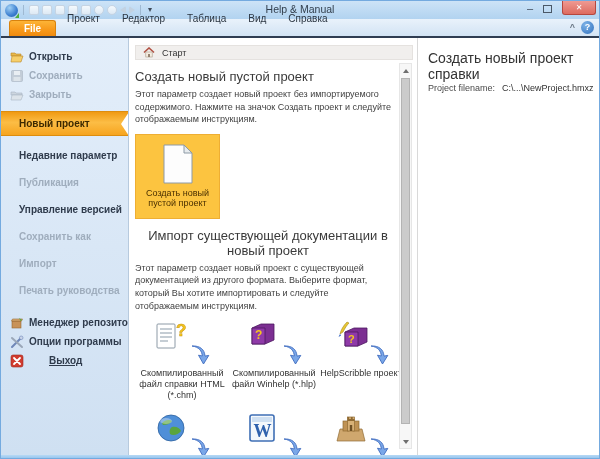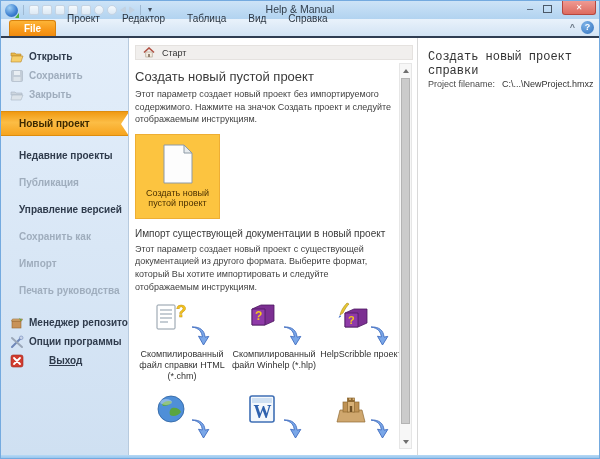--- a/index.html
+++ b/index.html
@@ -120,21 +120,21 @@
   .h1 { font-size:13px; color:#3a3a3a; margin-top:9px; }
   .para { font-size:9px; color:#3f3f3f; line-height:1.4; margin-top:4px; max-width:258px; }
 
   .tile {
     margin-top:8px; width:85px; height:85px;
     background:#fcc440; border:1px solid #eeae33;
     display:flex; flex-direction:column; align-items:center; justify-content:center;
   }
   .tile-lbl { font-size:9px; color:#4a3000; text-align:center; line-height:1.15; margin-top:4px; }
 
-  .h2 { font-size:10px; color:#3a3a3a; margin-top:9px; }
+  .h2 { font-size:13px; color:#3a3a3a; margin-top:9px;text-align:center; }
 
   .imp-grid {
     margin-top:8px; display:grid; grid-template-columns:94px 90px 84px;
     row-gap:12px; justify-items:center;
   }
   .imp-cell { display:flex; flex-direction:column; align-items:center; width:100%; }
   .imp-iconwrap { position:relative; width:52px; height:44px; }
   .imp-main { position:absolute; left:0; top:0; }
   .imp-arrow { position:absolute; right:-2px; bottom:-2px; }
   .imp-lbl { font-size:9px; color:#333; text-align:center; line-height:1.2; margin-top:4px; }
@@ -145,21 +145,21 @@
     background:#f7f7f7; border:1px solid #e6e6e6;
   }
   .vs-btn { position:absolute; left:0; right:0; height:13px; display:flex; align-items:center; justify-content:center; }
   .vs-up { top:0; } .vs-down { bottom:0; }
   .vs-up::after { content:""; width:0; height:0; border-left:3px solid transparent; border-right:3px solid transparent; border-bottom:4px solid #6f6f6f; }
   .vs-down::after { content:""; width:0; height:0; border-left:3px solid transparent; border-right:3px solid transparent; border-top:4px solid #6f6f6f; }
   .vs-thumb { position:absolute; left:1px; right:1px; top:14px; height:346px; background:#cbcbcb; border:1px solid #b3b3b3; }
 
   
   .rightpanel { flex:1 1 auto; background:#fff; padding:12px 8px 0 10px; }
-  .rp-h { font-size:12px; color:#333;font-family:Liberation Mono, monospace; }
+  .rp-h { font-size:14px; color:#333; }
   .rp-row { display:flex; margin-top:1px; }
   .rp-lbl { font-size:9px; color:#4a4a4a; width:74px; flex:0 0 auto; }
   .rp-val { font-size:9px; color:#333; }
 
   .bottom-band { height:4px; background:linear-gradient(#b7d9f5,#8fc0ec); }
 
   svg { display:block; }
 </style>
 </head>
 <body>
@@ -234,21 +234,21 @@
             </svg>
         </span>
         <span class="sb-lbl">Закрыть</span>
       </div>
 
       <div class="sb-selected">
         <span class="sb-lbl">Новый проект</span>
       </div>
 
       <div class="sb-item noicon" style="height:27px">
-        <span class="sb-lbl">Недавние проекты</span>
+        <span class="sb-lbl">Недавние параметр</span>
       </div>
       <div class="sb-item noicon disabled" style="height:27px">
         <span class="sb-lbl">Публикация</span>
       </div>
       <div class="sb-item noicon" style="height:27px">
         <span class="sb-lbl">Управление версией</span>
       </div>
       <div class="sb-item noicon disabled" style="height:27px">
         <span class="sb-lbl">Сохранить как</span>
       </div>

